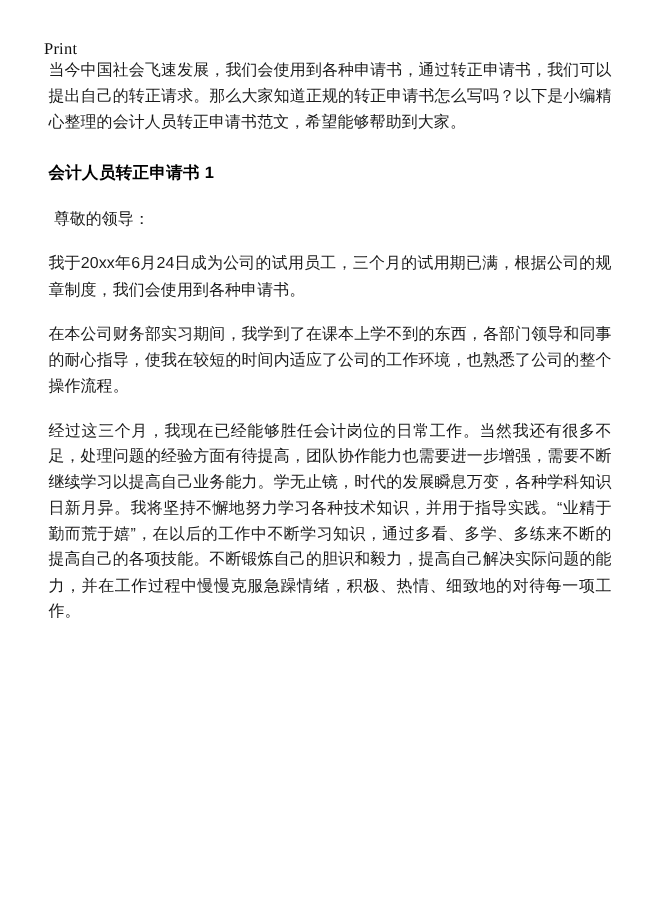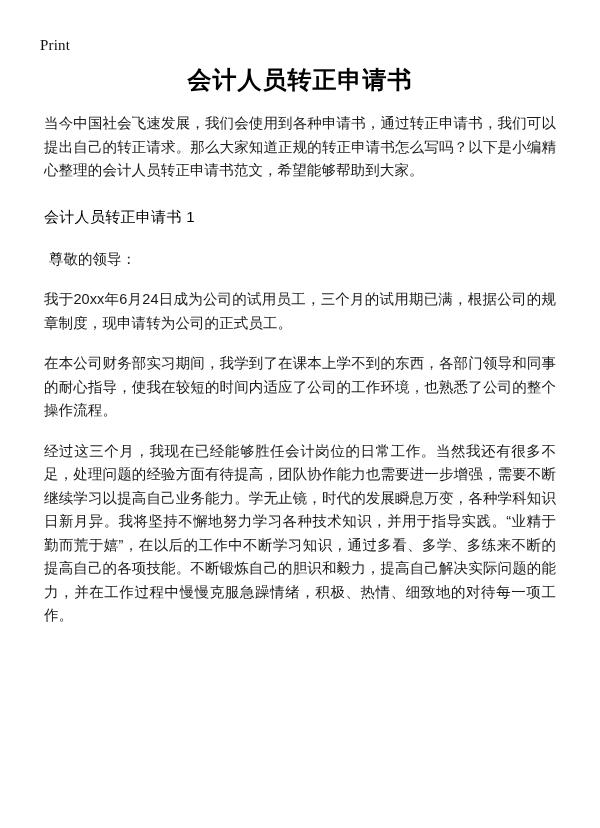--- a/index.html
+++ b/index.html
@@ -58,21 +58,21 @@
     font-size: 14.5px;
     line-height: 23.5px;
     margin: 17px 0 0 0;
     text-align: justify;
     text-justify: inter-ideograph;
     color: #1a1a1a;
     letter-spacing: 0.1px;
   }
   h2.section-heading {
     font-size: 15px;
-    font-weight: normal;
+    font-weight: bold;
     margin: 22px 0 0 0;
     line-height: 1.6;
     color: #000000;
     letter-spacing: 0.3px;
   }
   .salutation {
     font-size: 14.5px;
     line-height: 23.5px;
     margin: 19px 0 0 5px;
     color: #1a1a1a;
@@ -82,27 +82,26 @@
 <body>
 
 <div class="page">
 
   <div class="print-bar">
     <a class="print-link">Print</a>
   </div>
 
   <div class="content">
 
-    <h1 class="doc-title">会计人员转正申请书</h1>
 
 
     <p class="body-para">当今中国社会飞速发展，我们会使用到各种申请书，通过转正申请书，我们可以提出自己的转正请求。那么大家知道正规的转正申请书怎么写吗？以下是小编精心整理的会计人员转正申请书范文，希望能够帮助到大家。</p>
 
     <h2 class="section-heading">会计人员转正申请书 1</h2>
 
     <p class="salutation">尊敬的领导：</p>
 
-    <p class="body-para">我于20xx年6月24日成为公司的试用员工，三个月的试用期已满，根据公司的规章制度，现申请转为公司的正式员工。</p>
+    <p class="body-para">我于20xx年6月24日成为公司的试用员工，三个月的试用期已满，根据公司的规章制度，我们会使用到各种申请书。</p>
     <p class="body-para">在本公司财务部实习期间，我学到了在课本上学不到的东西，各部门领导和同事的耐心指导，使我在较短的时间内适应了公司的工作环境，也熟悉了公司的整个操作流程。</p>
     <p class="body-para">经过这三个月，我现在已经能够胜任会计岗位的日常工作。当然我还有很多不足，处理问题的经验方面有待提高，团队协作能力也需要进一步增强，需要不断继续学习以提高自己业务能力。学无止镜，时代的发展瞬息万变，各种学科知识日新月异。我将坚持不懈地努力学习各种技术知识，并用于指导实践。“业精于勤而荒于嬉”，在以后的工作中不断学习知识，通过多看、多学、多练来不断的提高自己的各项技能。不断锻炼自己的胆识和毅力，提高自己解决实际问题的能力，并在工作过程中慢慢克服急躁情绪，积极、热情、细致地的对待每一项工作。</p>
 
   </div>
 </div>
 
 </body></html>

